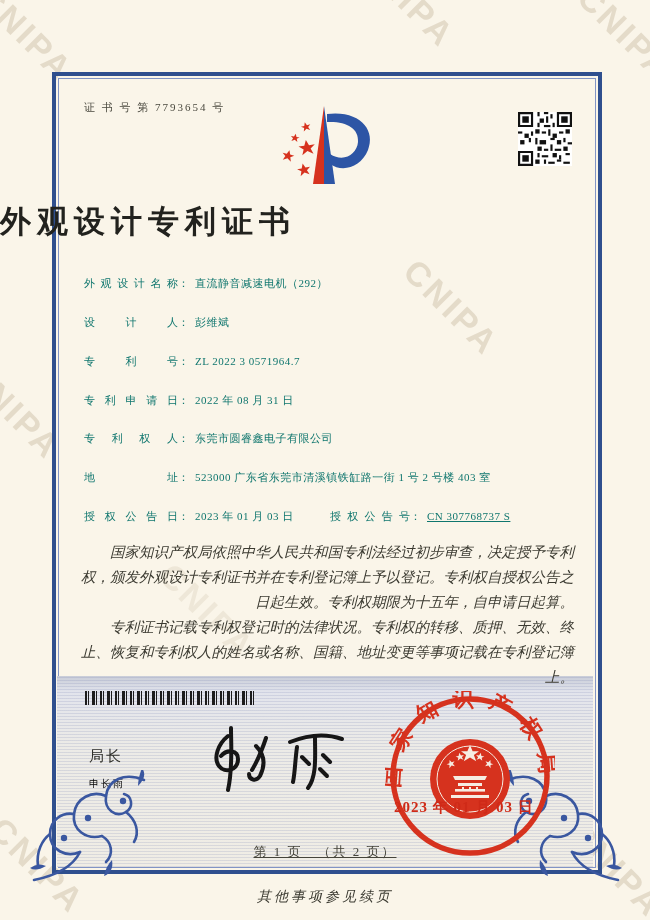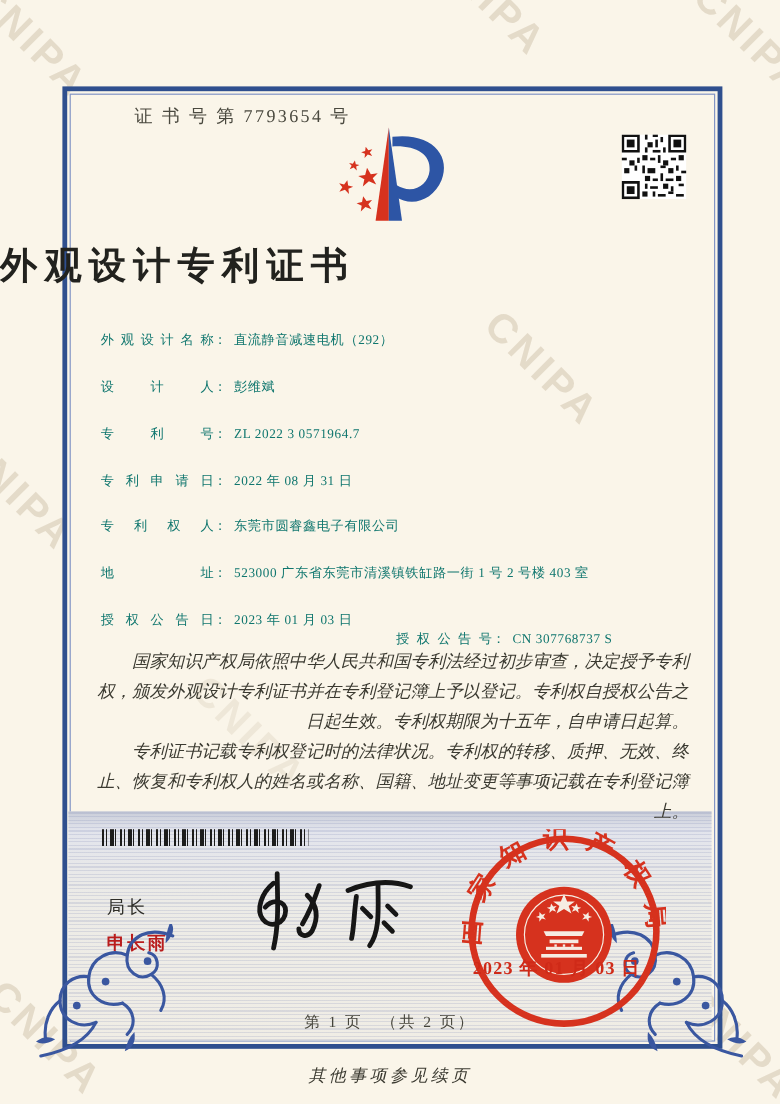--- a/index.html
+++ b/index.html
@@ -25,66 +25,66 @@
          border:4px solid #2f4f8e;z-index:1;}
   .frame-inner{position:absolute;left:2px;top:2px;right:2px;bottom:2px;
          border:1px solid #8194c5;}
 
   
   .band{position:absolute;left:57px;top:676px;width:536px;height:191px;z-index:1;
         background:
           repeating-linear-gradient(0deg, rgba(122,132,178,0.20) 0 1px, rgba(255,255,255,0) 1px 3px),
           linear-gradient(180deg,#c9cdd8 0,#e2e4ec 16px,#ecebe7 70px,#f0ede5 100%);}
 
-  .certnum{position:absolute;left:84px;top:88px;font-size:15px;color:#4a493f;
-           letter-spacing:2px;z-index:2;margin-left:28px;}
+  .certnum{position:absolute;left:84px;top:100px;font-size:11px;color:#4a493f;
+           letter-spacing:2px;z-index:2;}
 
   .logo{position:absolute;left:262px;top:102px;z-index:2;}
   .qr{position:absolute;left:518px;top:112px;z-index:2;}
 
   .title{position:absolute;left:0;top:201px;width:650px;text-align:left;
          font-size:31px;font-weight:bold;color:#22221e;letter-spacing:6px;z-index:2;}
 
   .fields{position:absolute;left:84px;top:276px;width:500px;z-index:2;}
   .frow{position:absolute;left:0;height:20px;font-size:11px;color:#0f766e;white-space:nowrap;}
   .frow .lab{display:inline-block;width:94px;text-align:justify;text-align-last:justify;
              vertical-align:top;}
   .frow .sep{display:inline-block;margin-right:6px;}
   .frow .val{letter-spacing:0.5px;}
   .r0{top:0;} .r1{top:39px;} .r2{top:78px;} .r3{top:117px;} .r4{top:155px;}
   .r5{top:194px;} .r6{top:233px;}
-  .grant-no{position:absolute;left:246px;top:16px;}
+  .grant-no{position:absolute;left:246px;top:0;text-decoration:underline;}
 
   .body-text{position:absolute;left:80px;top:540px;width:494px;z-index:2;
              font-size:14.5px;line-height:25px;color:#3b3a31;font-style:italic;}
   .body-text p{margin:0;text-indent:2em;text-align:right;}
 
   .barcode{position:absolute;left:85px;top:691px;width:172px;height:14px;z-index:2;
            background:repeating-linear-gradient(90deg,
              #1c1c1c 0 2px,rgba(0,0,0,0) 2px 3px,
              #1c1c1c 3px 4px,rgba(0,0,0,0) 4px 7px,
              #1c1c1c 7px 10px,rgba(0,0,0,0) 10px 11px,
              #1c1c1c 11px 12px,rgba(0,0,0,0) 12px 15px);}
 
   .signer-title{position:absolute;left:89px;top:747px;font-size:15px;color:#2d2d28;
         font-family:"Liberation Sans","DejaVu Sans",sans-serif;letter-spacing:2px;z-index:2;}
-  .signer-name{position:absolute;left:89px;top:777px;font-size:15px;color:#b91c1c;
-        font-family:"Liberation Sans","DejaVu Sans",sans-serif;letter-spacing:2px;z-index:2;font-weight:bold;}
+  .signer-name{position:absolute;left:89px;top:777px;font-size:10px;color:#000000;
+        font-family:"Liberation Sans","DejaVu Sans",sans-serif;letter-spacing:2px;z-index:2;}
   .signature{position:absolute;left:198px;top:722px;z-index:2;}
 
   .seal{position:absolute;left:385px;top:691px;z-index:3;}
   .seal-date{position:absolute;left:394px;top:798px;z-index:4;font-size:15px;
              color:#cf2a18;letter-spacing:1px;font-weight:bold;white-space:nowrap;}
 
   .flourish{position:absolute;z-index:2;}
   .fl-left{left:26px;top:770px;}
   .fl-right{left:494px;top:770px;transform:scaleX(-1);}
 
   .pageinfo{position:absolute;left:0;top:843px;width:650px;text-align:center;
-            font-size:13px;color:#45443b;letter-spacing:2px;z-index:3;}
+            font-size:13px;color:#45443b;letter-spacing:2px;z-index:3;text-decoration:underline;}
   .footnote{position:absolute;left:0;top:888px;width:650px;text-align:center;
             font-size:14px;color:#3b3a31;font-style:italic;letter-spacing:3px;z-index:2;}
 </style>
 </head>
 <body>
 
 <div class="page">
 
   <div class="wm wm1">CNIPA</div>
   <div class="wm wm2">CNIPA</div>

